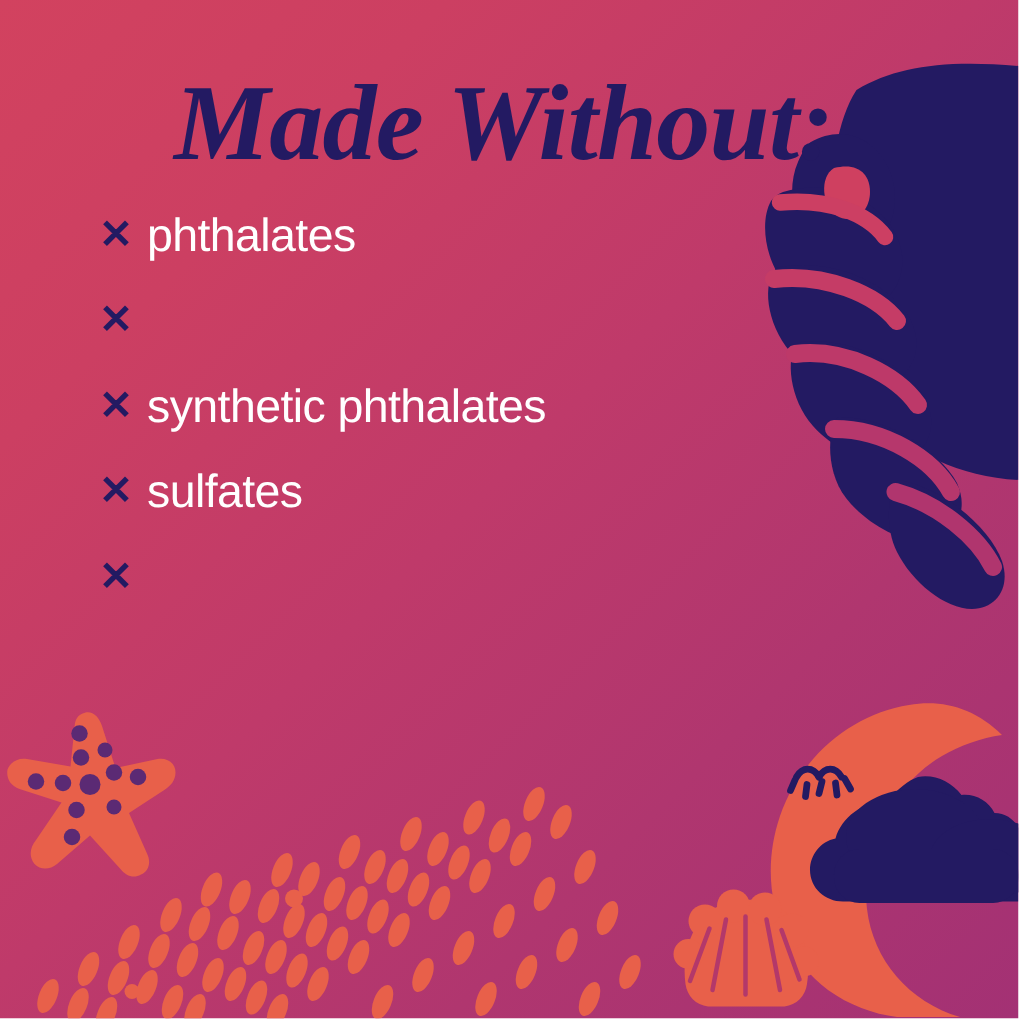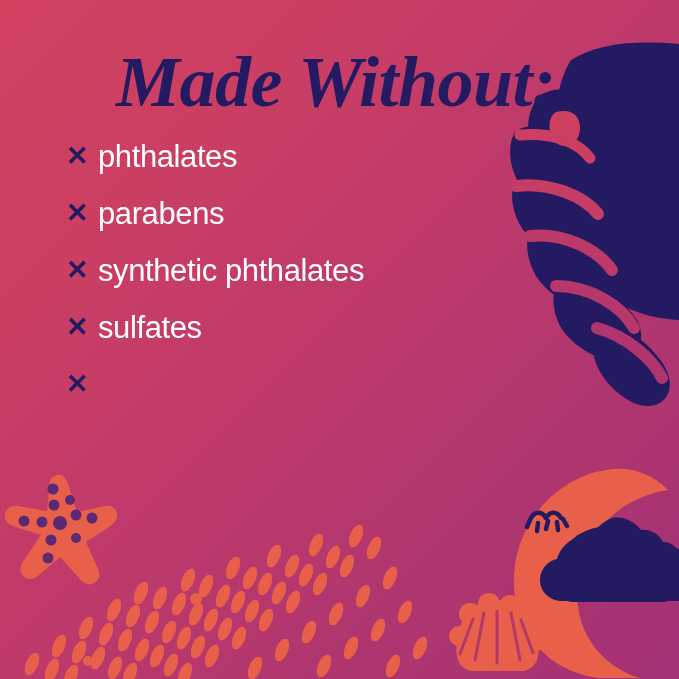--- a/index.html
+++ b/index.html
@@ -295,21 +295,20 @@
 
     <div id="list">
 
       <div class="row">
         <span class="xmark">✕</span>
         <span class="rowtext">phthalates</span>
       </div>
 
       <div class="row">
         <span class="xmark">✕</span>
-        <span class="rowtext">parabens</span>
       </div>
 
       <div class="row">
         <span class="xmark">✕</span>
         <span class="rowtext">synthetic phthalates</span>
       </div>
 
       <div class="row">
         <span class="xmark">✕</span>
         <span class="rowtext">sulfates</span>

